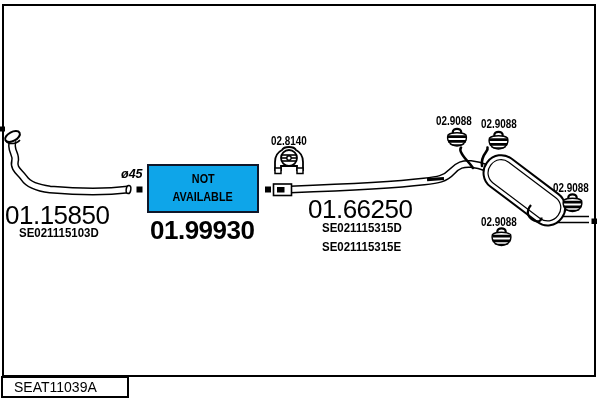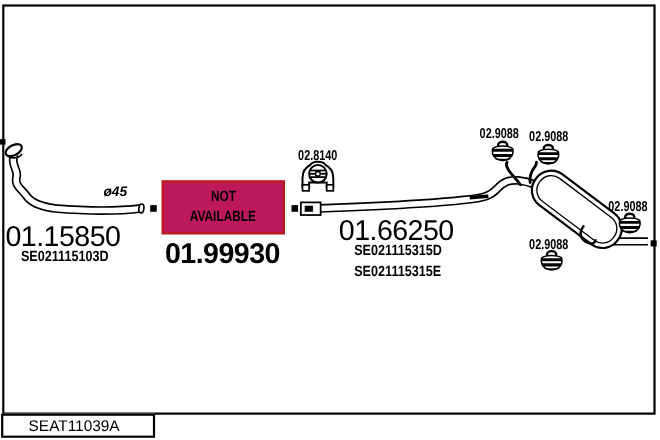--- a/index.html
+++ b/index.html
@@ -8,26 +8,26 @@
   .stage { position:absolute; left:0; top:0; width:600px; height:400px; }
   .frame { position:absolute; left:2px; top:4px; width:594px; height:373px;
            border:2.5px solid #000; box-sizing:border-box; background:transparent; }
   svg.art { position:absolute; left:0; top:0; }
   .lbl { position:absolute; line-height:1; white-space:nowrap; transform-origin:0 0; }
   .big   { font-size:26px; letter-spacing:-0.5px; }
   .ref   { font-size:13.5px; font-weight:bold; transform:scaleX(0.85); }
   .mount { font-size:13px;   font-weight:bold; transform:scaleX(0.76); }
   .dia   { font-size:12.5px; font-weight:bold; font-style:italic; }
   .nabox { position:absolute; left:147px; top:164px; width:112px; height:49px;
-           border:2px solid #b91c1c; box-sizing:border-box; background:#be185d;
+           border:2px solid #0f172a; box-sizing:border-box; background:#0ea5e9;
            display:flex; flex-direction:column; align-items:center; justify-content:center; gap:1px; }
   .nabox span { font-size:13.5px; font-weight:bold; transform:scaleX(0.8); line-height:1.25; }
-  .codebox { position:absolute; left:1px; top:376px; width:140px; height:22px;
+  .codebox { position:absolute; left:1px; top:376px; width:128px; height:22px;
              border:2px solid #000; box-sizing:border-box; background:#fff;
-             display:flex; align-items:center; padding-left:23px; }
+             display:flex; align-items:center; padding-left:11px; }
   .codebox span { font-size:14px; }
 </style>
 </head>
 <body>
 
 <div class="stage">
 
   <svg class="art" width="600" height="400" viewBox="0 0 600 400">
     <defs>
       <g id="hgr">
@@ -111,19 +111,19 @@
   <div class="lbl big" style="left:308px; top:196px;text-align:right;">01.66250</div>
   <div class="lbl ref" style="left:322px; top:221px;">SE021115315D</div>
   <div class="lbl ref" style="left:322px; top:240px;">SE021115315E</div>
 
   <div class="lbl mount" style="left:271px; top:134px;">02.8140</div>
   <div class="lbl mount" style="left:436px; top:114px;">02.9088</div>
   <div class="lbl mount" style="left:481px; top:117px;">02.9088</div>
   <div class="lbl mount" style="left:553px; top:181px;">02.9088</div>
   <div class="lbl mount" style="left:481px; top:215px;">02.9088</div>
 
-  <div class="lbl dia" style="left:94px; top:168px;">ø45</div>
+  <div class="lbl dia" style="left:121px; top:168px;">ø45</div>
 
   <div class="codebox">
     <span>SEAT11039A</span>
   </div>
 
 </div>
 
 </body></html>

